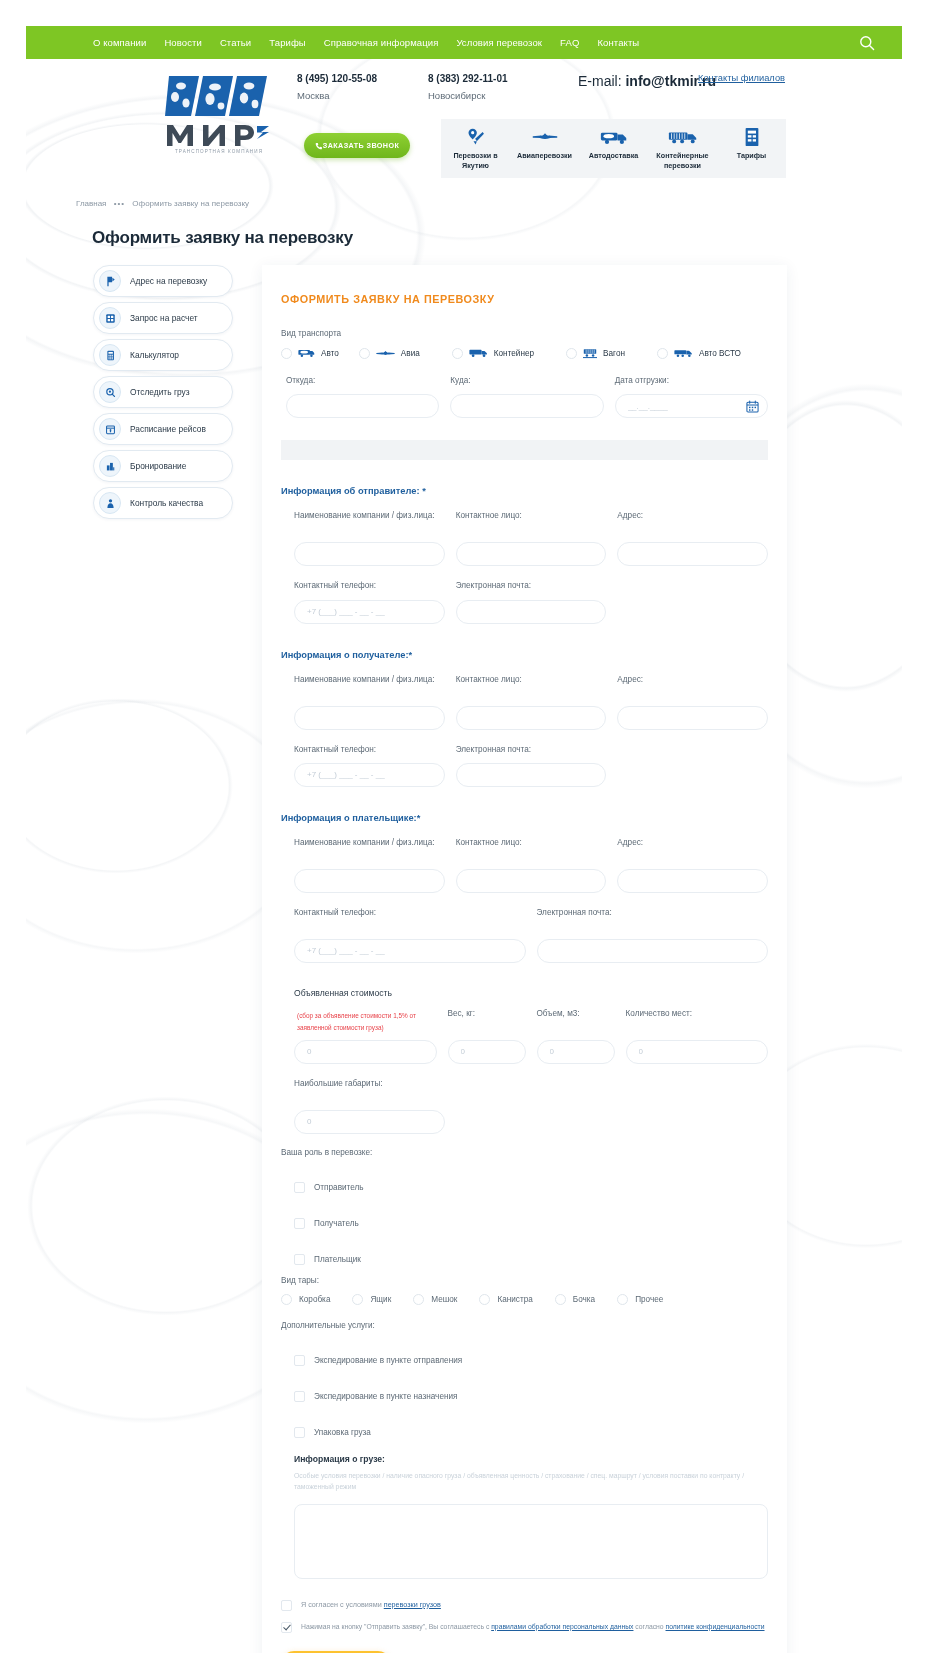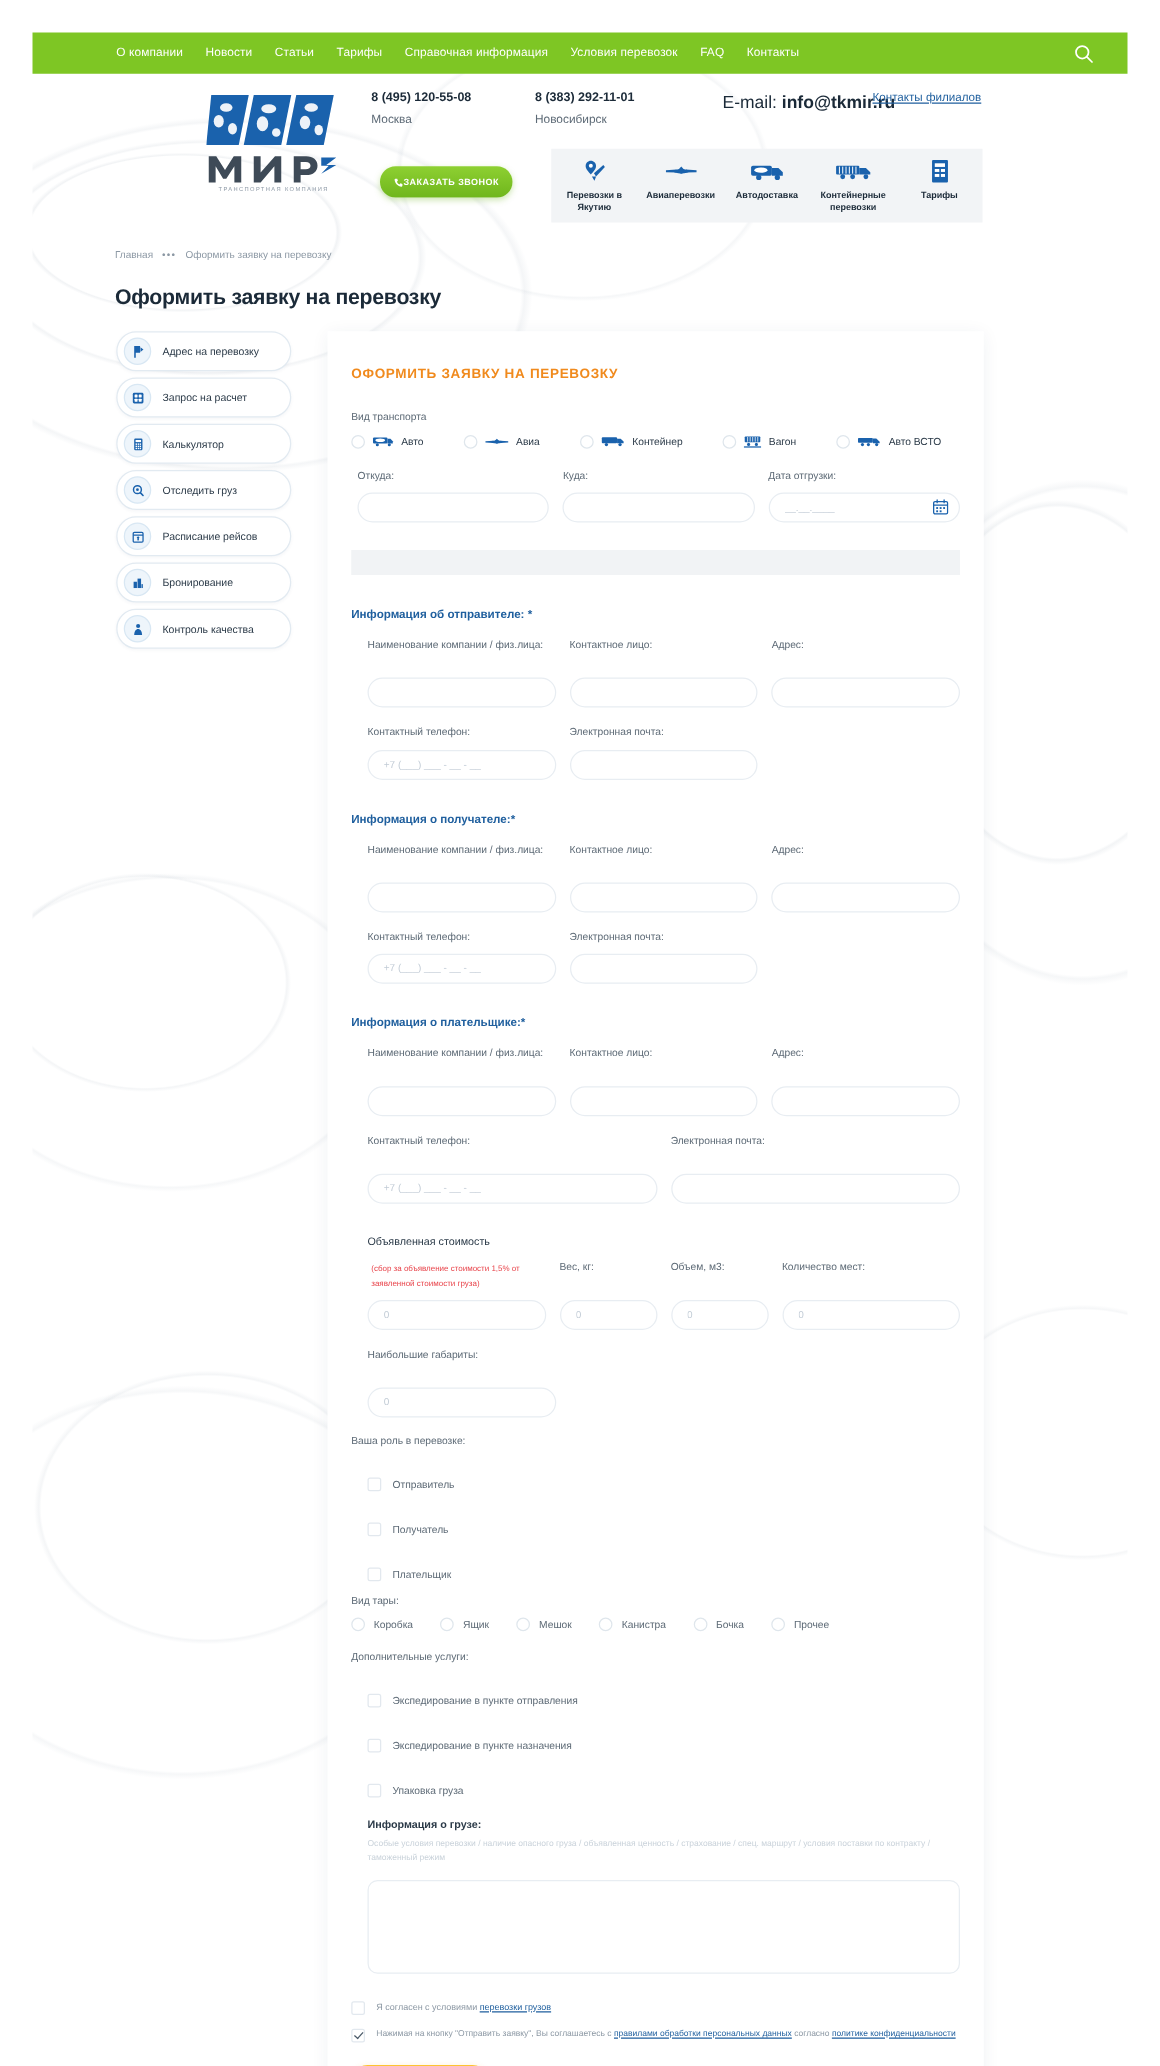--- a/index.html
+++ b/index.html
@@ -102,21 +102,21 @@
     flex: 1; display: flex; flex-direction: column; align-items: center;
     gap: 4px; cursor: pointer; padding: 0 2px;
   }
   .service-icon { height: 20px; display: flex; align-items: center; justify-content: center; }
   .service-label {
     font-size: 7.2px; font-weight: bold; color: #1b2a38;
     text-align: center; line-height: 1.35;
   }
 
   
-  .breadcrumb { position: absolute; left: 92px; top: 199px; font-size: 8px; color: #8c98a4; white-space: nowrap; }
+  .breadcrumb { position: absolute; left: 76px; top: 199px; font-size: 8px; color: #8c98a4; white-space: nowrap; }
   .breadcrumb .crumb-home { color: #8c98a4; cursor: pointer; }
   .breadcrumb .crumb-sep { margin: 0 5px; letter-spacing: 1px; }
   .breadcrumb .crumb-current { color: #8c98a4; }
   .page-title {
     position: absolute; left: 92px; top: 228px;
     font-size: 17px; font-weight: bold; color: #1b2a38; letter-spacing: -.2px;
   }
 
   
   .sidebar { position: absolute; left: 93px; top: 265px; width: 140px; }
@@ -480,21 +480,21 @@
       </div>
     </aside>
 
     <section class="form-card">
 
       <div class="form-title">Оформить заявку на перевозку</div>
 
       <div class="sect-label">Вид транспорта</div>
       <div class="radio-row">
 
-        <label class="radio-opt" style="margin-right:32px;">
+        <label class="radio-opt" style="margin-right:20px;">
           <span class="radio-dot"></span>
           <span class="radio-ico">
             <svg width="17" height="10" viewBox="0 0 22 12">
               <rect x="0.5" y="2" width="15" height="6.4" rx="1.2" fill="#1a62ad"></rect>
               <ellipse cx="8" cy="5" rx="5" ry="1.8" fill="#fff"></ellipse>
               <path d="M15.5 3.4 L18.6 3.4 L21 6 L21 8.4 L15.5 8.4 Z" fill="#1a62ad"></path>
               <circle cx="5" cy="9.6" r="1.6" fill="#1a62ad"></circle>
               <circle cx="17.4" cy="9.6" r="1.6" fill="#1a62ad"></circle>
             </svg>
           </span>

